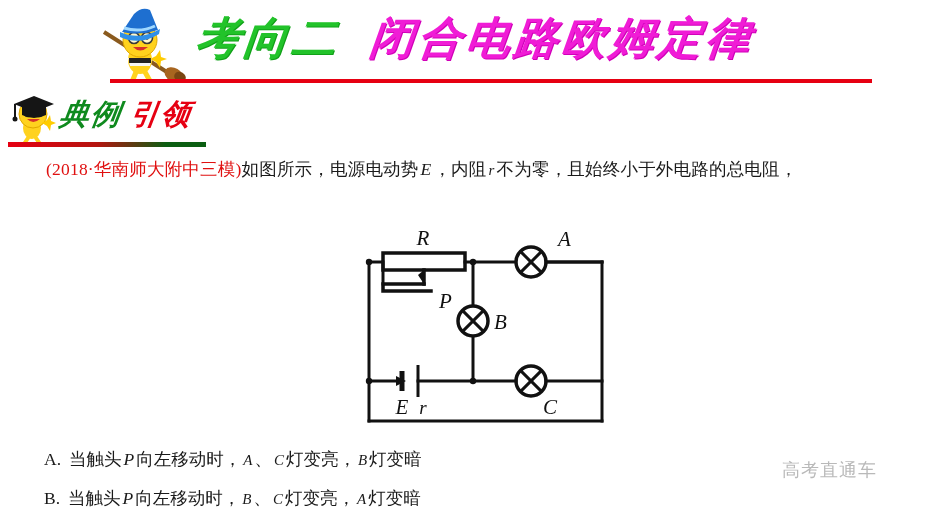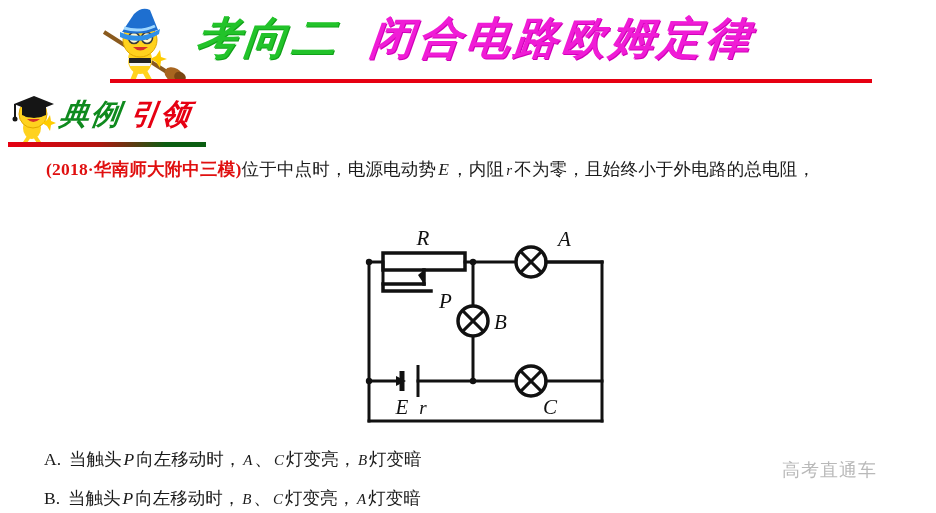--- a/index.html
+++ b/index.html
@@ -49,21 +49,21 @@
 
   
   .body-text {
     position: absolute; left: 14px; top: 150px; width: 910px;
     font-size: 17.5px; line-height: 38px; color: #1a1a1a;
     font-family: "Liberation Serif", "DejaVu Serif", serif;
     letter-spacing: 0.2px;
   }
   .p-line { white-space: nowrap; }
   .p-line.indent { text-indent: 32px; }
-  .src { color: #e01010; font-weight: bold; }
+  .src { color: #e01010; }
   .var { font-style: italic; font-family: "Liberation Serif","DejaVu Serif",serif; padding: 0 2px; }
   .var-s { font-style: italic; font-size: 15px; padding: 0 2px; }
 
   
   .circuit { position: absolute; left: 340px; top: 228px; width: 300px; height: 205px; }
   .circuit svg { display: block; }
 
   
   .options {
     position: absolute; left: 44px; top: 440px; width: 620px;
@@ -145,21 +145,21 @@
 
       <path d="M41 28 l3 -5 l1 6 l5 2 l-5 2 l-1 6 l-3 -5 l-5 -3 z" fill="#ffcc00"></path>
     </svg>
     <div class="sec-title">
       <span class="sec-a">典例</span><span class="sec-b">引领</span>
     </div>
   </div>
   <div class="sec-rule"></div>
 
   <div class="body-text">
-    <div class="p-line indent"><span class="src">(2018·华南师大附中三模)</span><span>位于中点时，电源电动势</span><span class="var">E</span><span>，内阻</span><span class="var-s">r</span><span>不为零，且始终小于外电路的总电阻，</span></div>
+    <div class="p-line indent"><span class="src">(2018·华南师大附中三模)</span><span>如图所示，电源电动势</span><span class="var">E</span><span>，内阻</span><span class="var-s">r</span><span>不为零，且始终小于外电路的总电阻，</span></div>
   </div>
 
   <div class="circuit">
     <svg width="300" height="205" viewBox="0 0 300 205">
       <g stroke="#111" stroke-width="3" fill="none" stroke-linecap="square">
 
         <line x1="29" y1="34" x2="29" y2="153"></line>
 
         <line x1="29" y1="34" x2="43" y2="34"></line>
 

